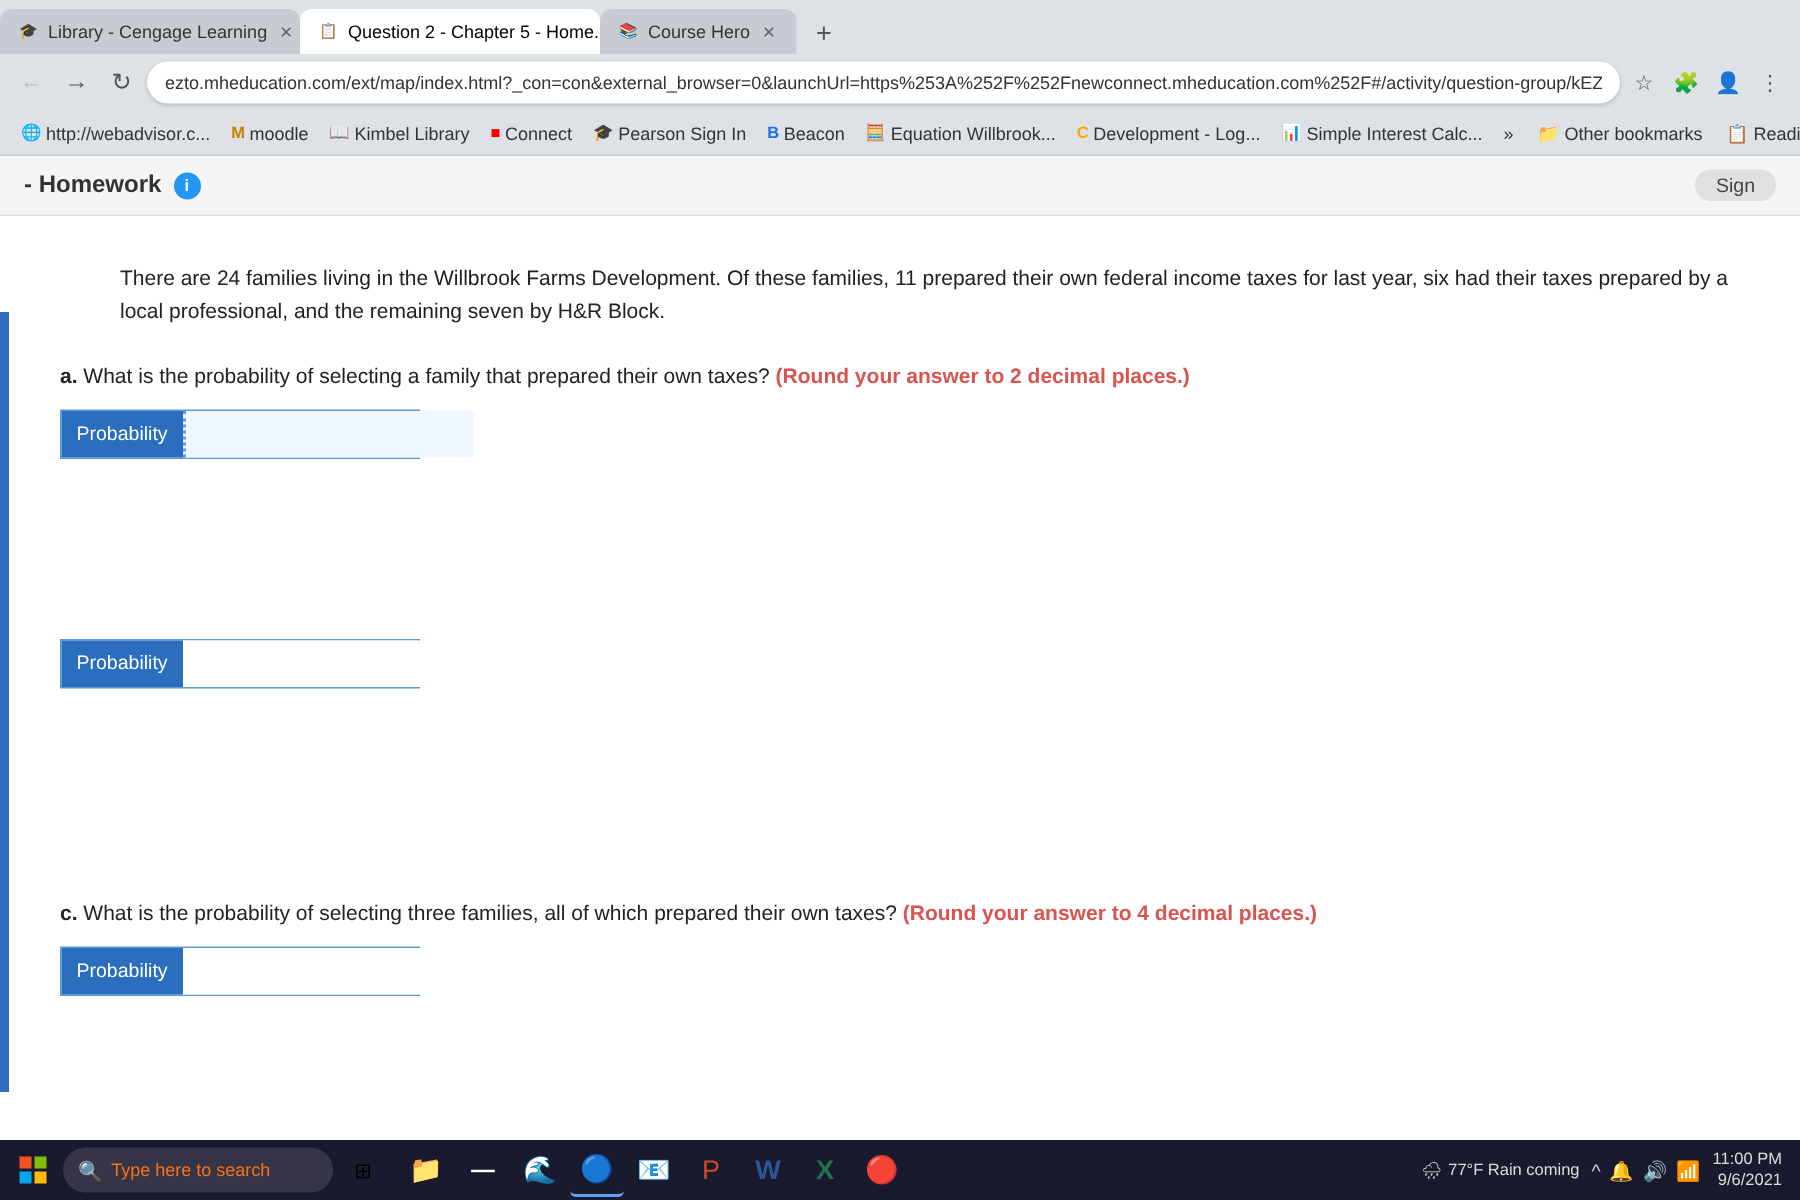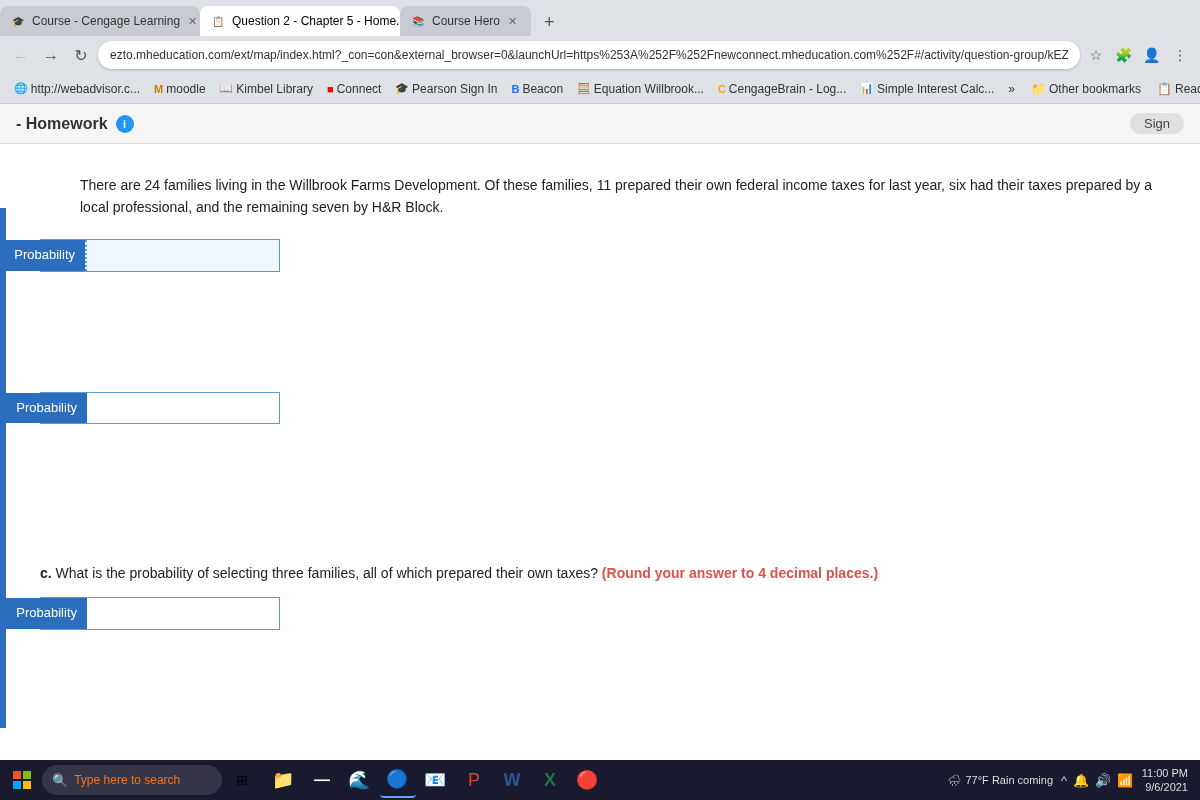--- a/index.html
+++ b/index.html
@@ -187,21 +187,20 @@
       font-weight: bold;
     }
 
     
     .input-group {
       display: flex;
       align-items: stretch;
       border: 1.5px solid #5b9bd5;
       width: 240px;
       margin-top: 12px;
-      justify-content: flex-end;
     }
     .input-label {
       background: #2a6ebd;
       color: #fff;
       padding: 5px 10px;
       font-size: 13px;
       white-space: nowrap;
       display: flex; align-items: center;
     }
     .input-field {
@@ -283,21 +282,21 @@
       top: 104px;
       bottom: 40px;
     }
   </style>
 </head>
 <body>
 
 <div class="tab-bar">
   <div class="tab inactive">
     <span class="tab-favicon">🎓</span>
-    <span>Course - Cengage Learning</span>
+    <span>Library - Cengage Learning</span>
     <span class="tab-close">✕</span>
   </div>
   <div class="tab active">
     <span class="tab-favicon">📋</span>
     <span>Question 2 - Chapter 5 - Home...</span>
 
   </div>
   <div class="tab inactive">
     <span class="tab-favicon">📚</span>
     <span>Course Hero</span>
@@ -343,21 +342,21 @@
   <div class="bookmark-item">
     <span class="bookmark-favicon" style="color:#1a73e8;font-weight:bold;">B</span>
     <span>Beacon</span>
   </div>
   <div class="bookmark-item">
     <span class="bookmark-favicon">🧮</span>
     <span>Equation Willbrook...</span>
   </div>
   <div class="bookmark-item">
     <span class="bookmark-favicon" style="color:orange;font-weight:bold;">C</span>
-    <span>CengageBrain - Log...</span>
+    <span>Development - Log...</span>
   </div>
   <div class="bookmark-item">
     <span class="bookmark-favicon">📊</span>
     <span>Simple Interest Calc...</span>
   </div>
   <div class="bookmarks-overflow">
     <div class="bookmark-item">
       <span>»</span>
     </div>
     <div class="bookmark-item">
@@ -382,20 +381,25 @@
   </div>
 
   <div class="page-content">
     <div class="question-area">
 
       <div class="question-text">
         <span>There are 24 families living in the Willbrook Farms Development. Of these families, 11 prepared their own federal income taxes for last year, six had their taxes prepared by a local professional, and the remaining seven by H&amp;R Block.</span>
       </div>
 
       <div class="sub-question">
+        <p>
+          <span class="sub-q-label">a.</span>
+          <span> What is the probability of selecting a family that prepared their own taxes?</span>
+          <span class="round-note"> (Round your answer to 2 decimal places.)</span>
+        </p>
         <div class="input-group">
           <div class="input-label">Probability</div>
           <input class="input-field dashed" type="text" value="" style="">
         </div>
       </div>
 
       <div style="height: 80px;"></div>
 
       <div class="sub-question">
         <div class="input-group">

